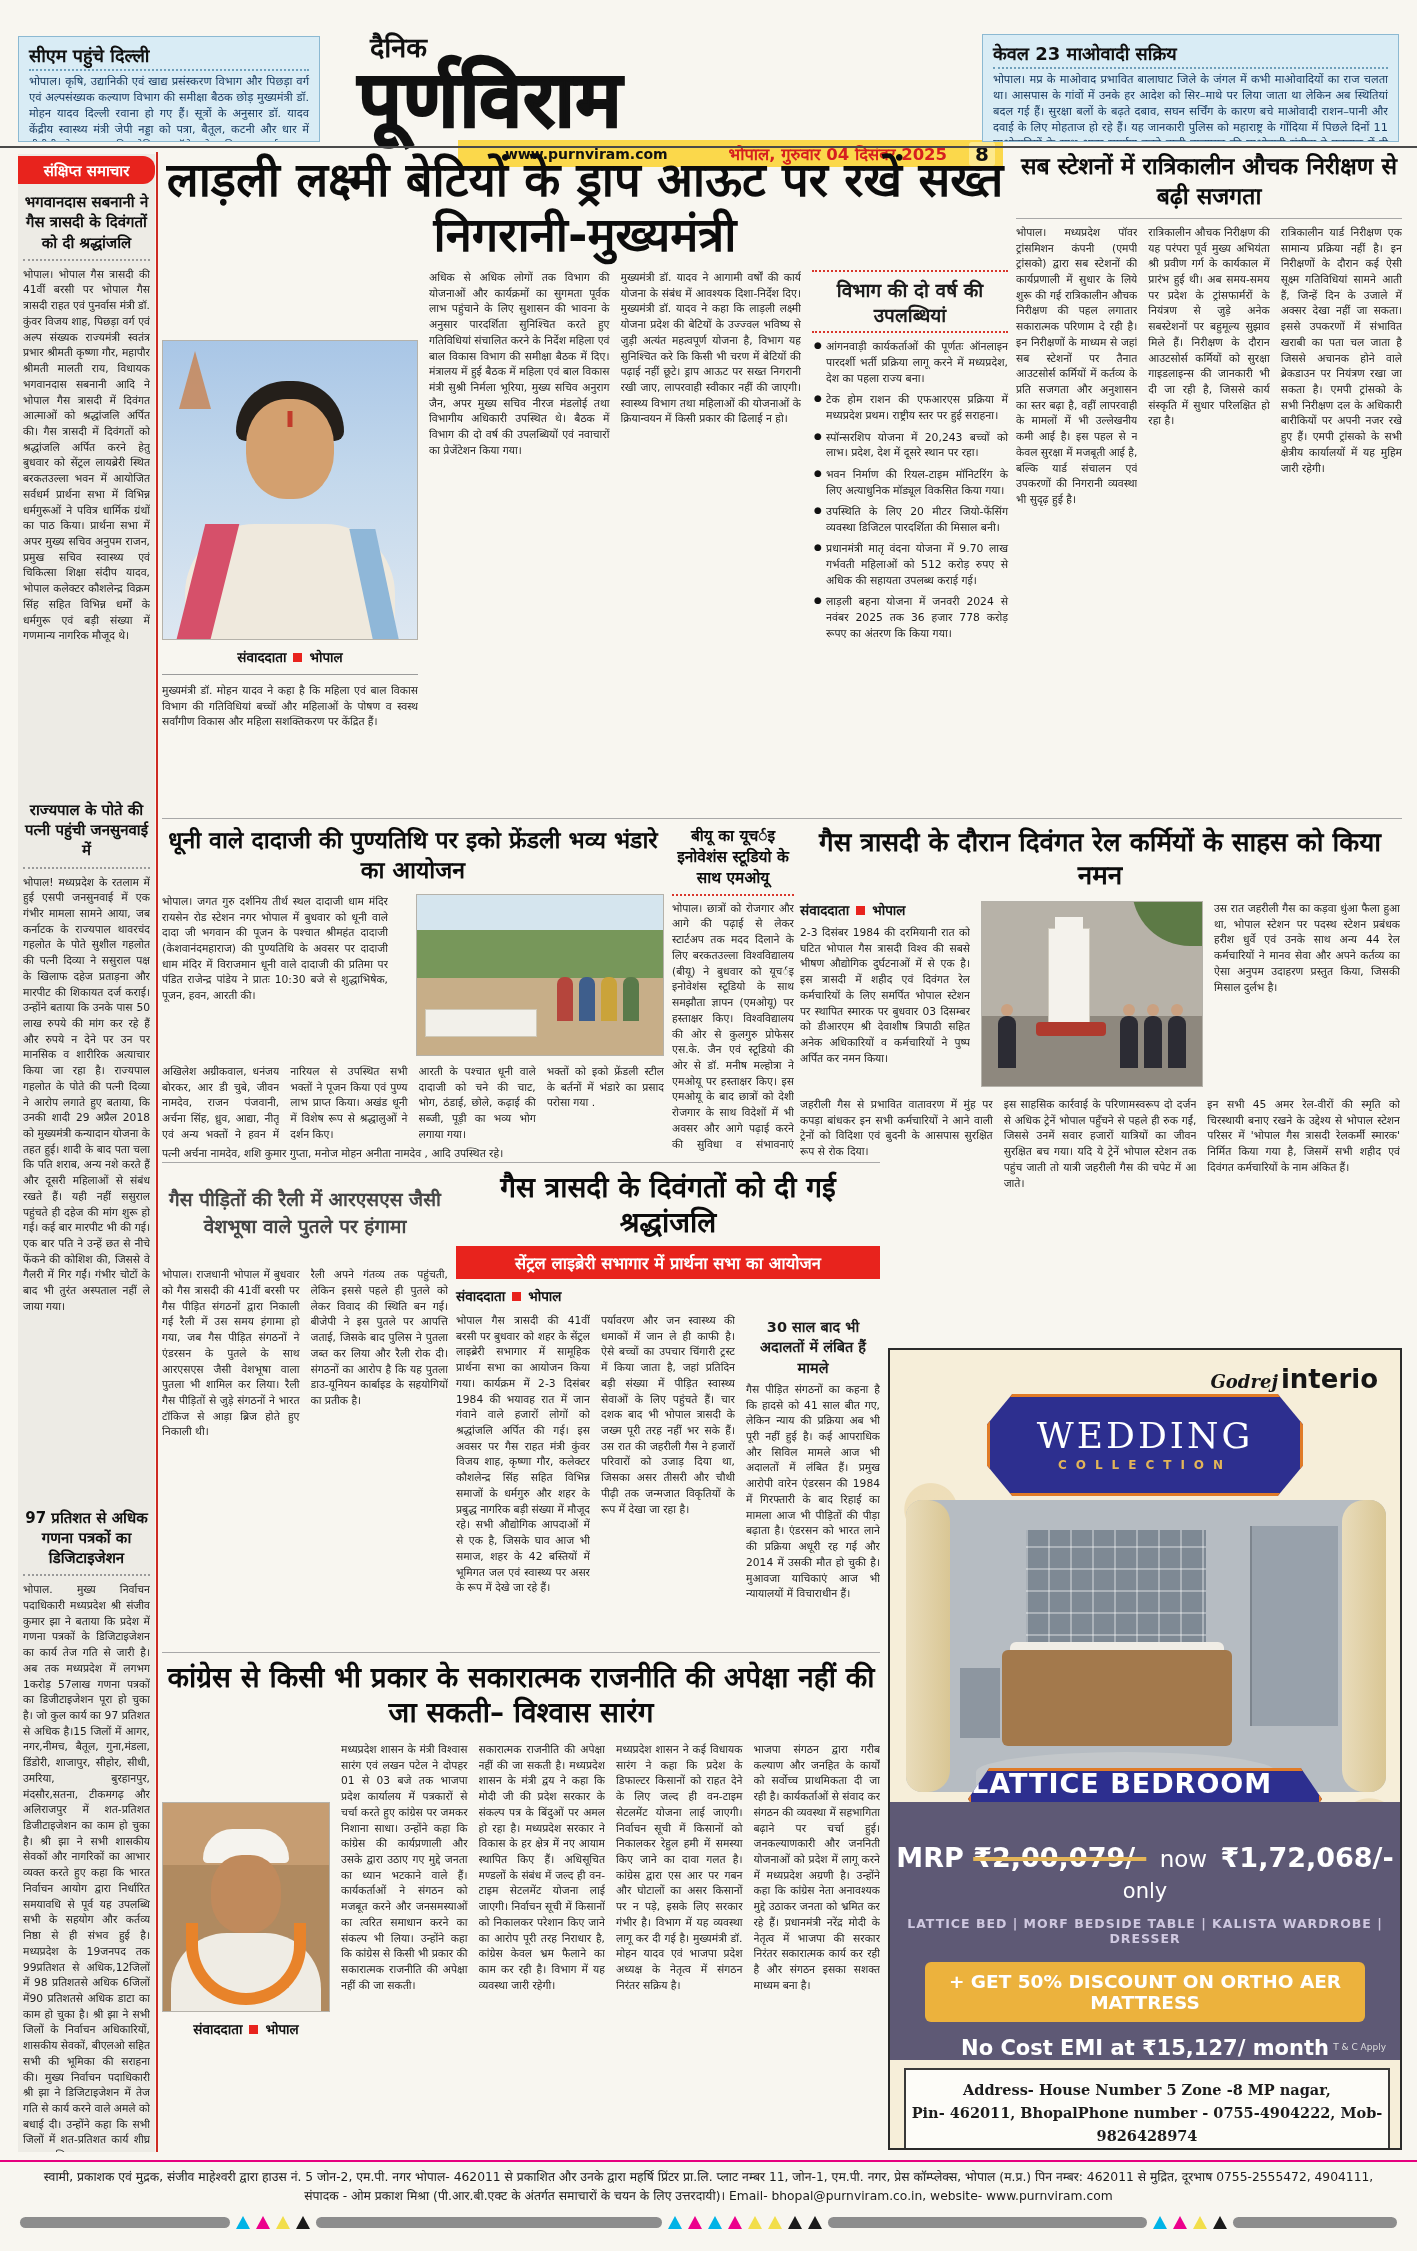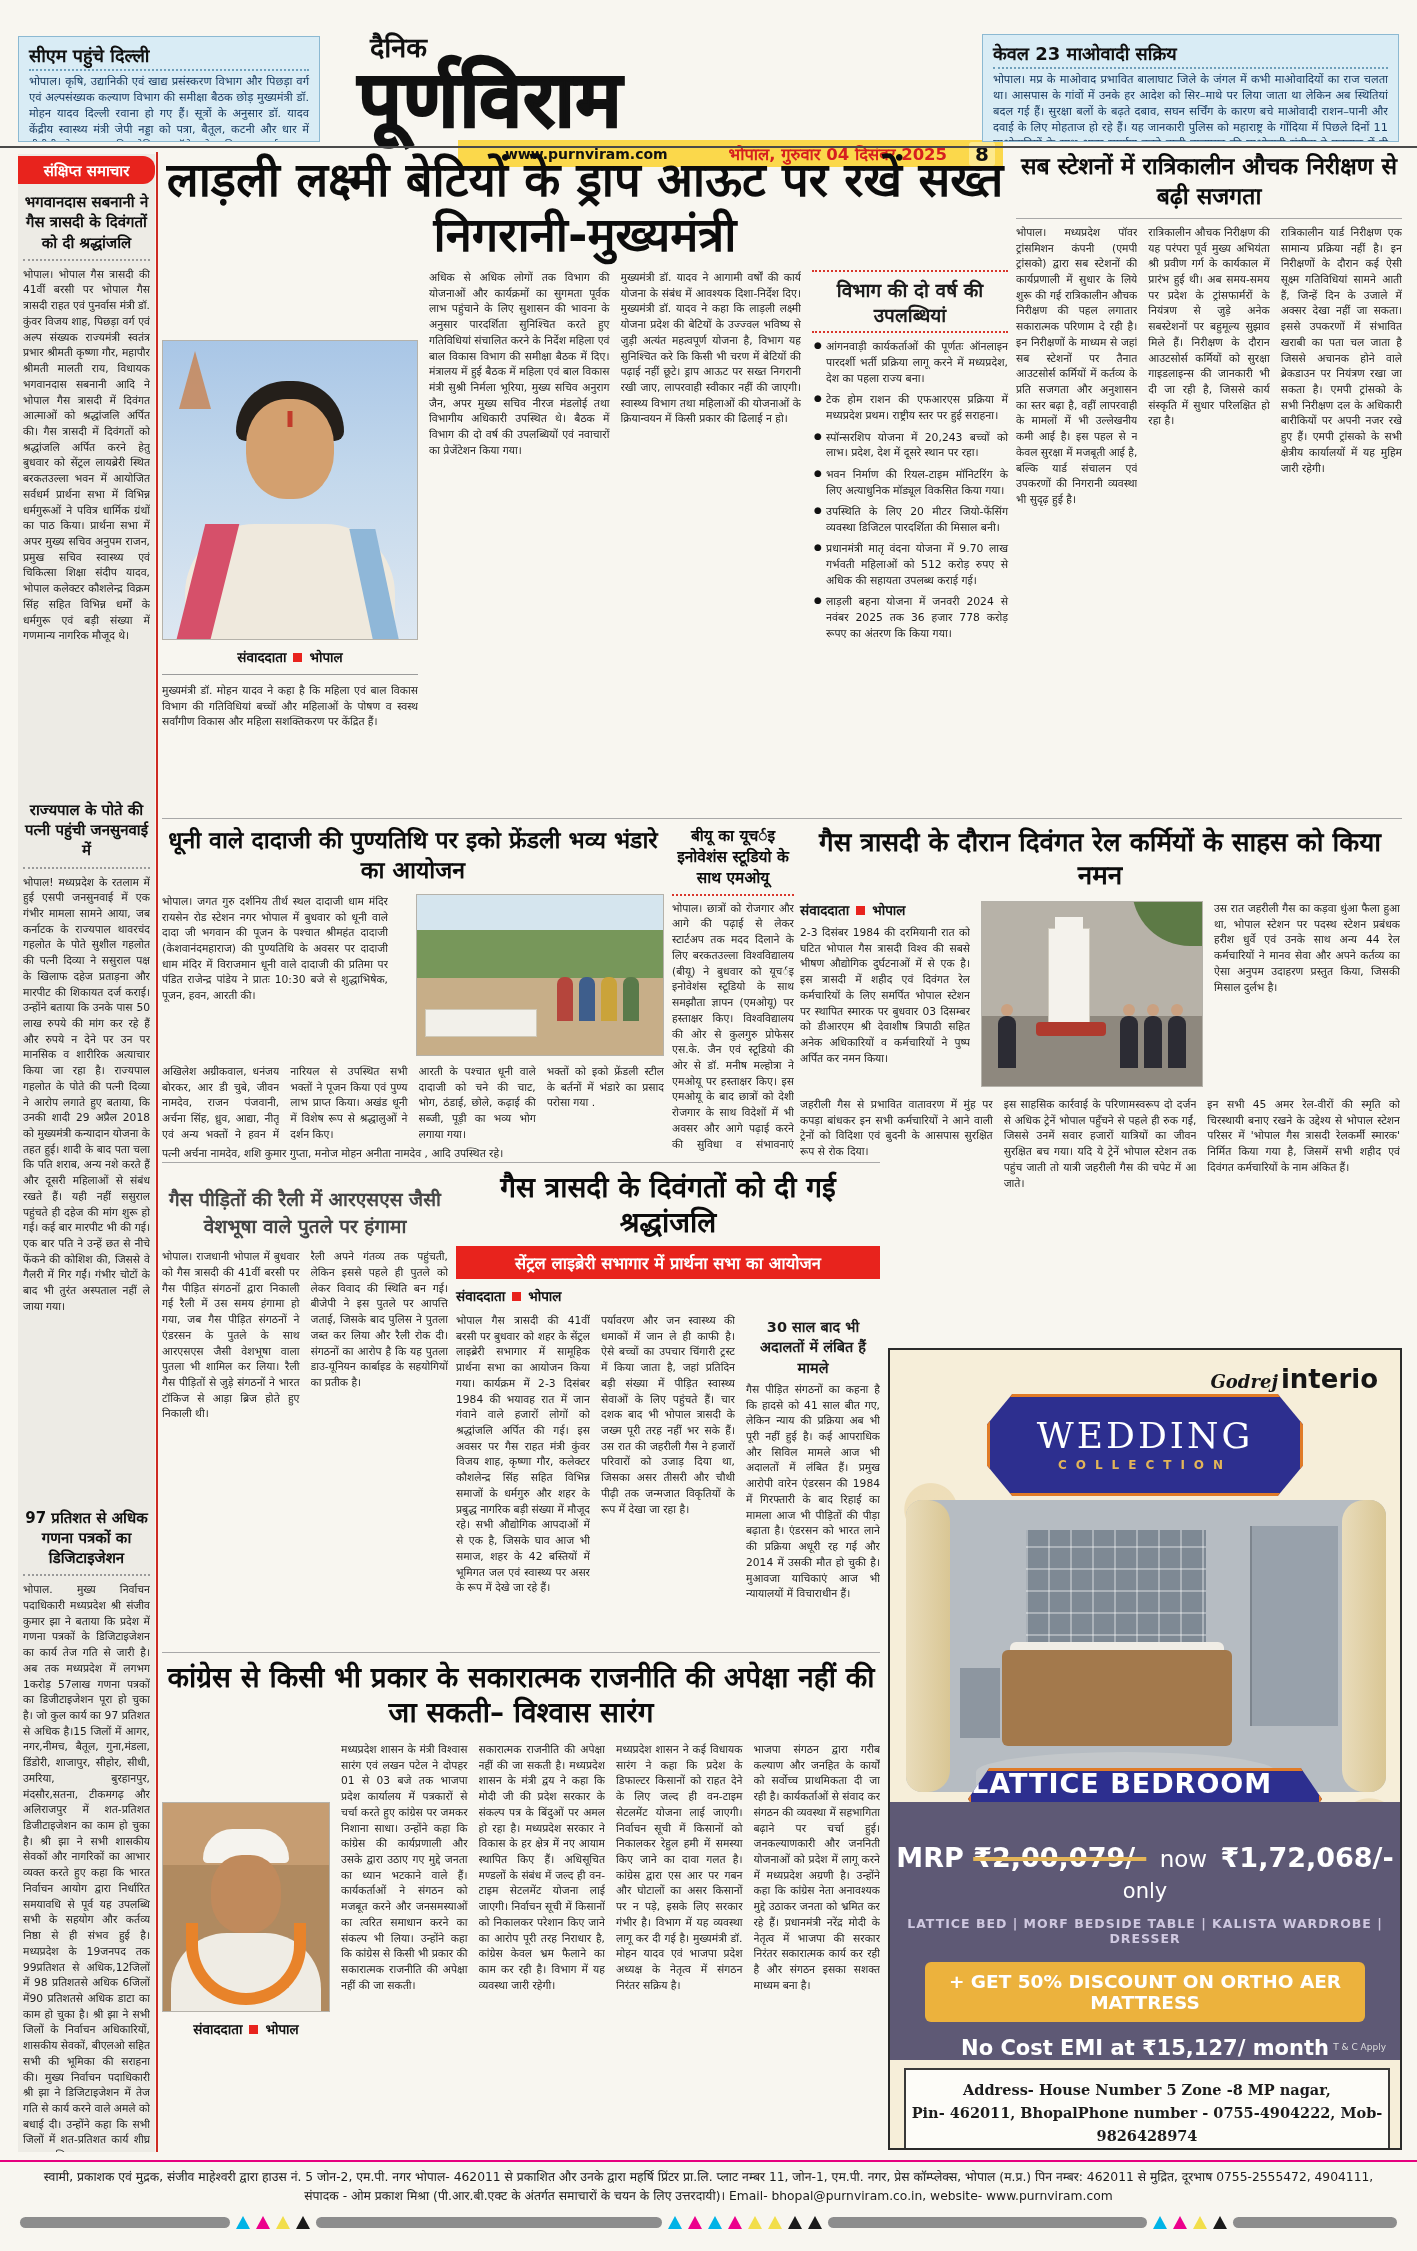--- a/index.html
+++ b/index.html
@@ -253,21 +253,21 @@
       <div class="jtxt" style="flex:1;">जहरीली गैस से प्रभावित वातावरण में मुंह पर कपड़ा बांधकर इन सभी कर्मचारियों ने आने वाली ट्रेनों को विदिशा एवं बुदनी के आसपास सुरक्षित रूप से रोक दिया।</div>
       <div class="jtxt" style="flex:1;">इस साहसिक कार्रवाई के परिणामस्वरूप दो दर्जन से अधिक ट्रेनें भोपाल पहुँचने से पहले ही रुक गईं, जिससे उनमें सवार हजारों यात्रियों का जीवन सुरक्षित बच गया। यदि ये ट्रेनें भोपाल स्टेशन तक पहुंच जाती तो यात्री जहरीली गैस की चपेट में आ जाते।</div>
       <div class="jtxt" style="flex:1;">इन सभी 45 अमर रेल-वीरों की स्मृति को चिरस्थायी बनाए रखने के उद्देश्य से भोपाल स्टेशन परिसर में 'भोपाल गैस त्रासदी रेलकर्मी स्मारक' निर्मित किया गया है, जिसमें सभी शहीद एवं दिवंगत कर्मचारियों के नाम अंकित हैं।</div>
     </div>
   </section>
 
   <div class="rule-thin" style="left:162px;top:1162px;width:718px;"></div>
 
   <section class="abs" style="left:162px;top:1186px;width:286px;height:460px;">
     <div class="hl-gray">गैस पीड़ितों की रैली में आरएसएस जैसी वेशभूषा वाले पुतले पर हंगामा</div>
-    <div class="row" style="margin-top:10px;height:360px;justify-content:space-between;">
+    <div class="row" style="margin-top:28px;height:360px;justify-content:space-between;">
       <div class="jtxt" style="flex:1;">भोपाल। राजधानी भोपाल में बुधवार को गैस त्रासदी की 41वीं बरसी पर गैस पीड़ित संगठनों द्वारा निकाली गई रैली में उस समय हंगामा हो गया, जब गैस पीड़ित संगठनों ने एंडरसन के पुतले के साथ आरएसएस जैसी वेशभूषा वाला पुतला भी शामिल कर लिया। रैली गैस पीड़ितों से जुड़े संगठनों ने भारत टॉकिज से आड़ा ब्रिज होते हुए निकाली थी।</div>
       <div class="jtxt" style="flex:1;">रैली अपने गंतव्य तक पहुंचती, लेकिन इससे पहले ही पुतले को लेकर विवाद की स्थिति बन गई। बीजेपी ने इस पुतले पर आपत्ति जताई, जिसके बाद पुलिस ने पुतला जब्त कर लिया और रैली रोक दी। संगठनों का आरोप है कि यह पुतला डाउ-यूनियन कार्बाइड के सहयोगियों का प्रतीक है।</div>
     </div>
   </section>
 
   <section class="abs" style="left:456px;top:1170px;width:424px;height:478px;">
     <div class="hl-lg" style="font-size:28px;">गैस त्रासदी के दिवंगतों को दी गई श्रद्धांजलि</div>
     <div class="redstrip" style="margin-top:6px;">सेंट्रल लाइब्रेरी सभागार में प्रार्थना सभा का आयोजन</div>
     <div class="byline" style="justify-content:flex-start;margin:8px 0;">
       <span>संवाददाता</span>

